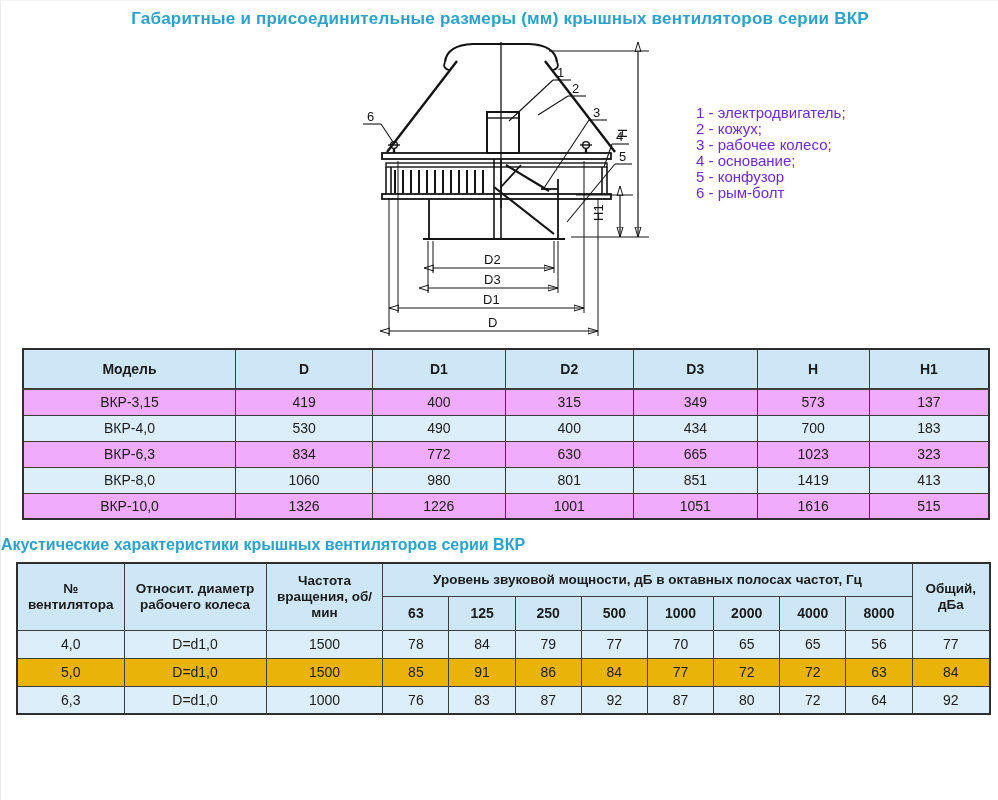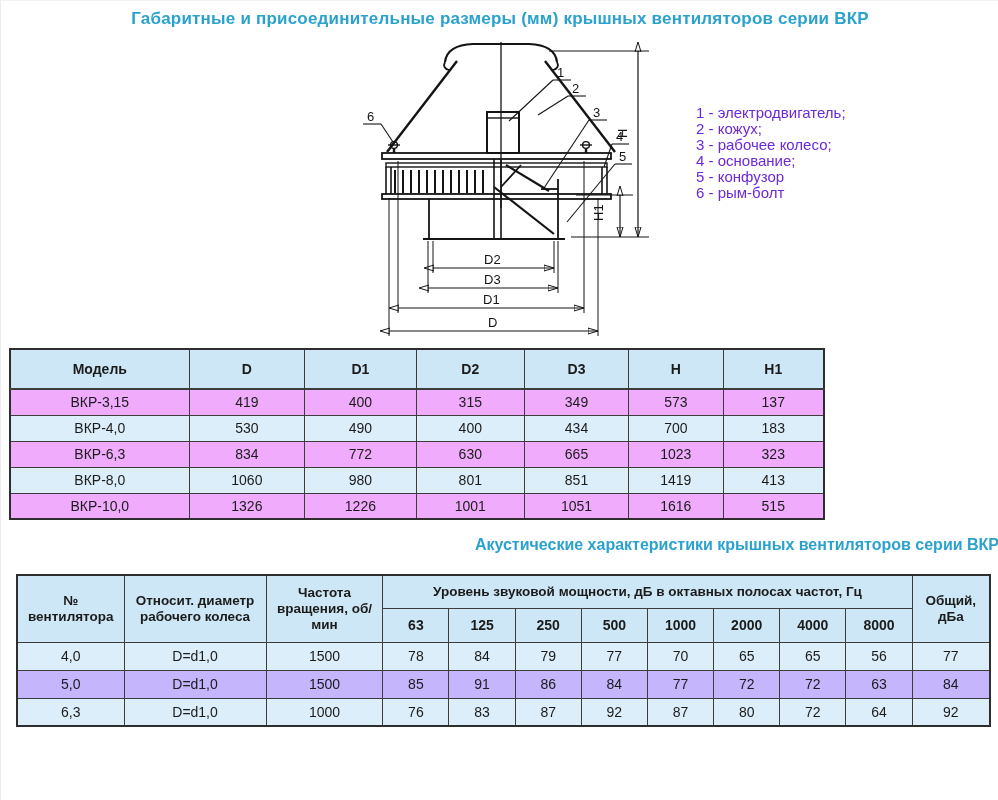--- a/index.html
+++ b/index.html
@@ -17,22 +17,22 @@
   .doc-title {
     padding-top: 8px;
     text-align: center;
     font-size: 17px;
     font-weight: bold;
     color: #2ba2ce;
     letter-spacing: .2px;
   }
   .doc-subtitle {
     margin-top: 16px;
-    margin-bottom: 20px;
-    text-align: right;
+    margin-bottom: 8px;
+    text-align: left;
     font-size: 16px;
     font-weight: bold;
     color: #2ba2ce;
   }
 
   
   .figure-area { position: relative; width: 998px; height: 312px; margin-top: 7px; }
   .fan-svg { position: absolute; left: 330px; top: 0; }
   .legend {
     position: absolute; left: 656px; top: 69px;
@@ -42,42 +42,42 @@
   }
 
   
   table { border-collapse: collapse; table-layout: fixed; }
   th, td {
     border: 1px solid #3d3d3d;
     text-align: center; vertical-align: middle;
     padding: 0 2px;
   }
   .dim-table {
-    width: 816px; margin-left: 8px;
+    width: 968px; margin-left: 21px;
     border: 2px solid #2e2e2e;
     font-size: 14px;
   }
   .dim-table thead th {
     background: #cde7f6; height: 40px; font-size: 14px;
     border-bottom-width: 2px;
   }
   .dim-table tbody td { height: 26px; background: #f0abfc; }
   .dim-table tbody tr:nth-child(even) td { background: #dceef9; }
 
   .ac-table {
     width: 975px; margin-left: 15px; margin-top: 8px;
     border: 2px solid #2e2e2e;
     font-size: 14px;
   }
   .ac-table thead th {
     background: #cde7f6; font-size: 13.5px; line-height: 16px;
   }
   .ac-table .hdr-top th { height: 33px; }
   .ac-table .hdr-freq th { height: 34px; font-size: 14px; }
-  .ac-table tbody td { height: 28px; background: #c4b5fd; }
+  .ac-table tbody td { height: 28px; background: #eab308; }
   .ac-table tbody tr:nth-child(odd) td { background: #dceef9; }
 
   
   .fan-svg line, .fan-svg path, .fan-svg rect, .fan-svg circle { stroke:#141414; fill:none; }
   .fan-svg text { fill:#141414; font-family:"Liberation Sans",sans-serif; font-size:13px; stroke:none; }
 </style>
 </head>
 <body>
 
 <div class="page">

